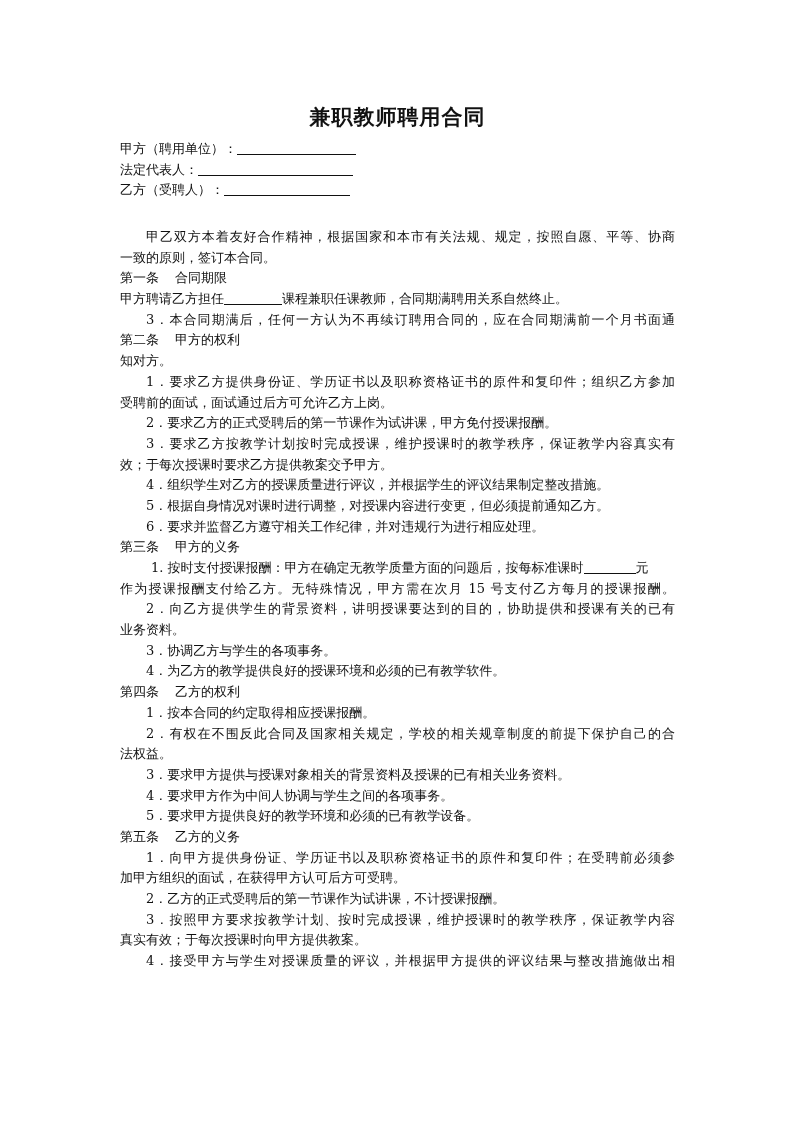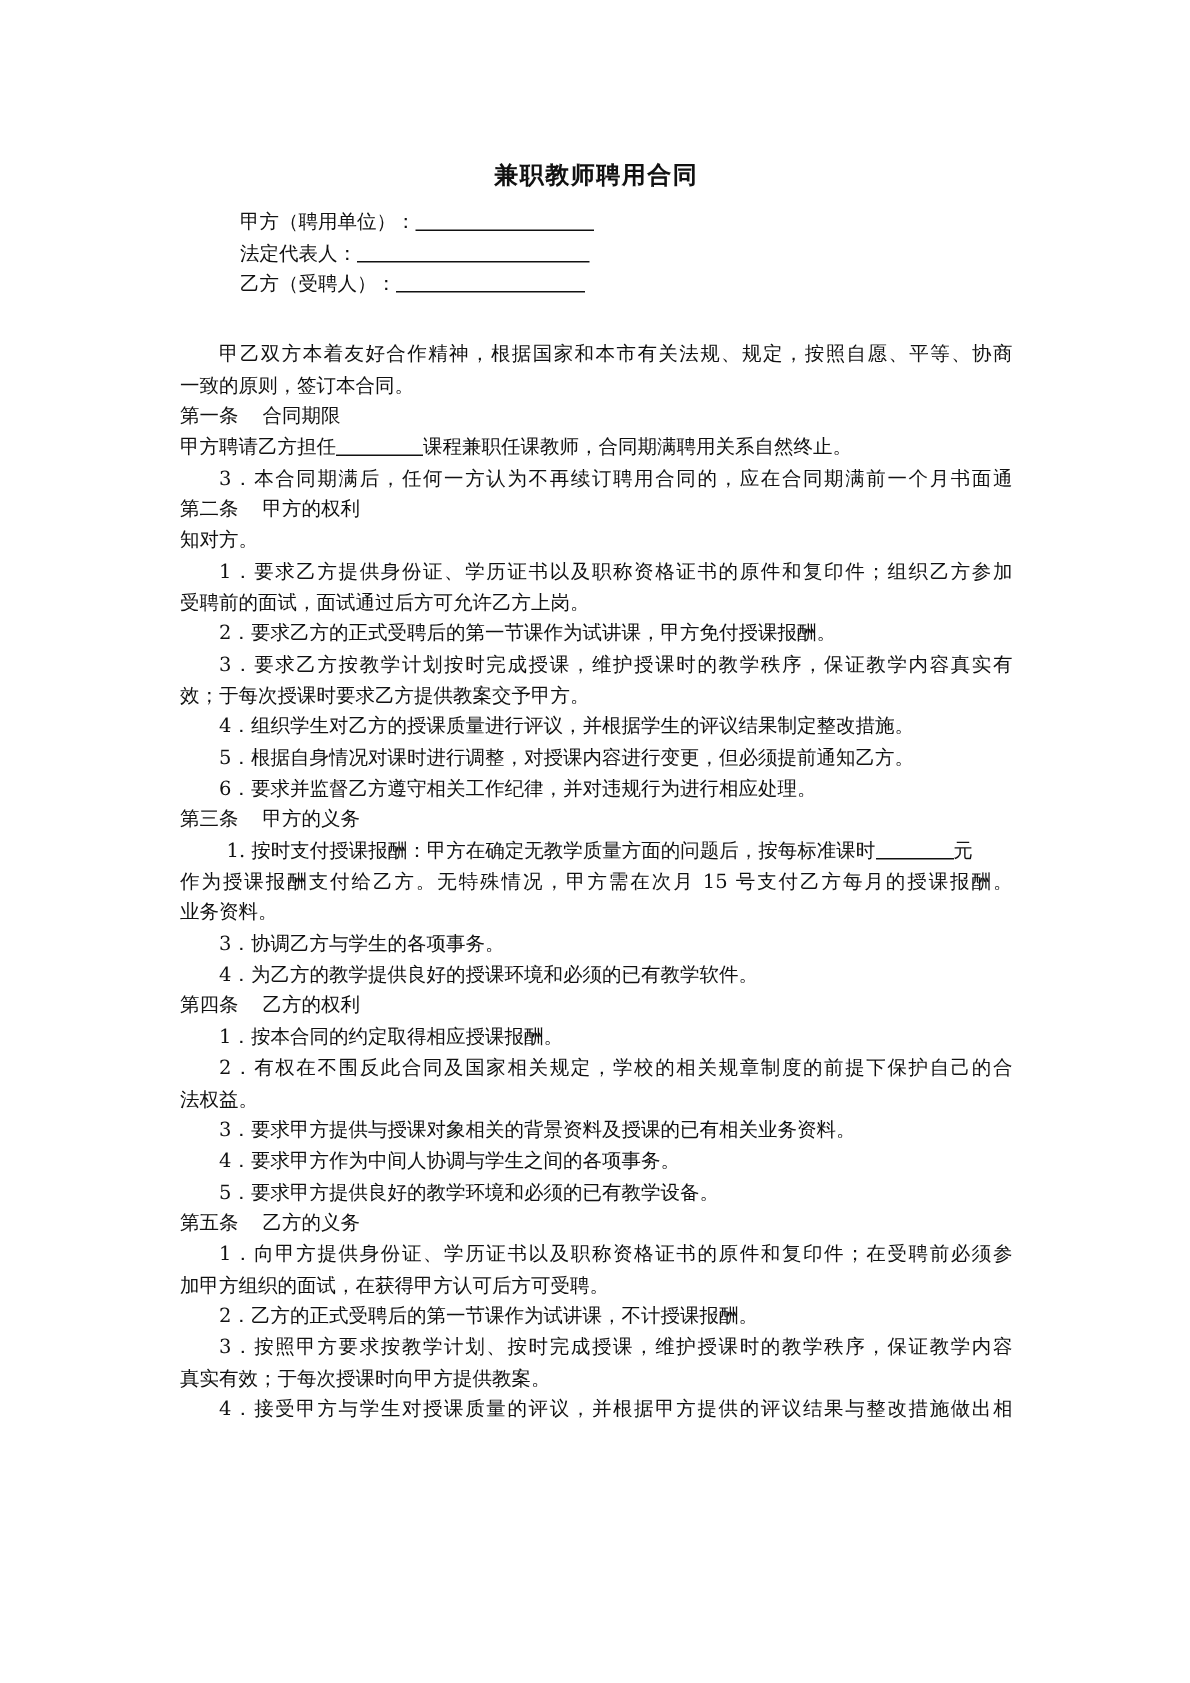--- a/index.html
+++ b/index.html
@@ -1,23 +1,23 @@
 <!DOCTYPE html>
 <html><head>
 <meta charset="utf-8">
 <style>
   html, body { margin: 0; padding: 0; background: #ffffff; }
   body { width: 793px; height: 1122px; position: relative; overflow: hidden;
          font-family: "DejaVu Serif", "Liberation Serif", serif; color: #111; }
   .page { position: absolute; left: 120px; top: 0; width: 555px; }
   .title { position: absolute; left: 0; width: 555px; top: 104px; text-align: center;
            font-family: "DejaVu Sans", "Liberation Sans", sans-serif; font-weight: bold;
-           font-size: 16px; letter-spacing: 1px; line-height: 26px; }
+           font-size: 21px; letter-spacing: 1px; line-height: 26px; }
   .fields { position: absolute; top: 139px; left: 0; }
-  .field { font-size: 13px; line-height: 20.6px; height: 20.6px; white-space: nowrap; margin-left: 40px; }
+  .field { font-size: 13px; line-height: 20.6px; height: 20.6px; white-space: nowrap; }
   .blank { display: inline-block; border-bottom: 1px solid #111; height: 14px; vertical-align: -2px; }
   .body { position: absolute; top: 227px; left: 0; width: 555px; }
   .line { font-size: 13px; line-height: 20.7px; height: 20.7px; white-space: nowrap;
           text-align: justify; text-align-last: justify; overflow: hidden; }
   .line.last { text-align-last: left; }
   .indent { padding-left: 26px; }
   .indent-num { padding-left: 30px; }
   .sec { text-align-last: left; }
   .sec .gap { display: inline-block; width: 16px; }
   .u { display: inline-block; border-bottom: 1px solid #111; height: 14px; vertical-align: -2px; }
@@ -60,20 +60,21 @@
     <div class="line last">效；于每次授课时要求乙方提供教案交予甲方。</div>
     <div class="line indent last">4．组织学生对乙方的授课质量进行评议，并根据学生的评议结果制定整改措施。</div>
     <div class="line indent last">5．根据自身情况对课时进行调整，对授课内容进行变更，但必须提前通知乙方。</div>
     <div class="line indent last">6．要求并监督乙方遵守相关工作纪律，并对违规行为进行相应处理。</div>
 
     <div class="line sec"><span>第三条</span><span class="gap"></span><span>甲方的义务</span></div>
     <div class="line last" style="padding-left:31px">
       <span>1. 按时支付授课报酬：甲方在确定无教学质量方面的问题后，按每标准课时</span><span class="u thick" style="width:52px"></span><span>元</span>
     </div>
     <div class="line">作为授课报酬支付给乙方。无特殊情况，甲方需在次月 15 号支付乙方每月的授课报酬。</div>
+    <div class="line indent">2．向乙方提供学生的背景资料，讲明授课要达到的目的，协助提供和授课有关的已有</div>
     <div class="line last">业务资料。</div>
     <div class="line indent last">3．协调乙方与学生的各项事务。</div>
     <div class="line indent last">4．为乙方的教学提供良好的授课环境和必须的已有教学软件。</div>
 
     <div class="line sec"><span>第四条</span><span class="gap"></span><span>乙方的权利</span></div>
     <div class="line indent last">1．按本合同的约定取得相应授课报酬。</div>
     <div class="line indent">2．有权在不围反此合同及国家相关规定，学校的相关规章制度的前提下保护自己的合</div>
     <div class="line last">法权益。</div>
     <div class="line indent last">3．要求甲方提供与授课对象相关的背景资料及授课的已有相关业务资料。</div>
     <div class="line indent last">4．要求甲方作为中间人协调与学生之间的各项事务。</div>

